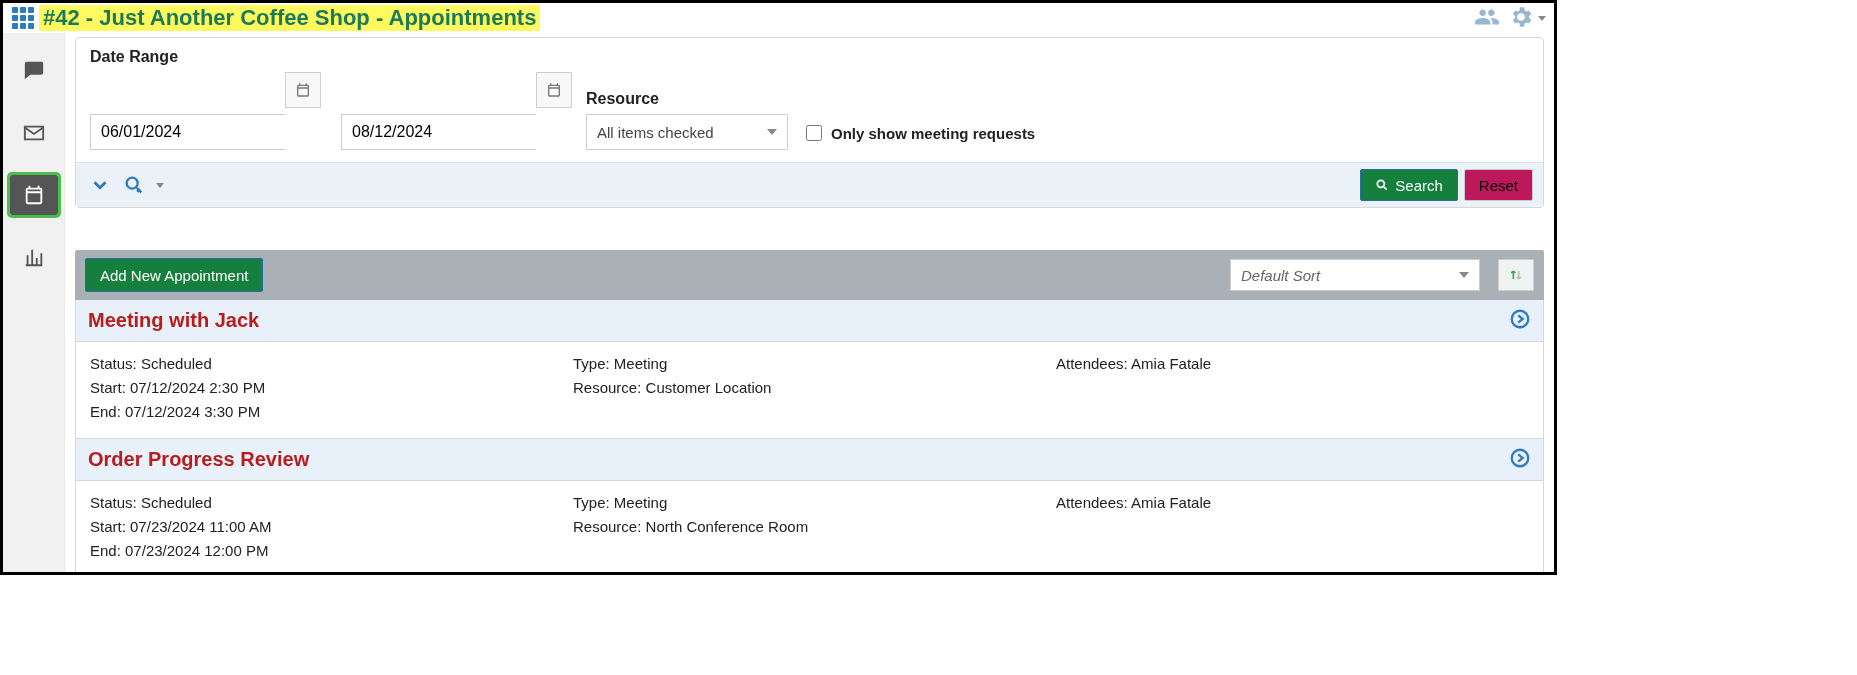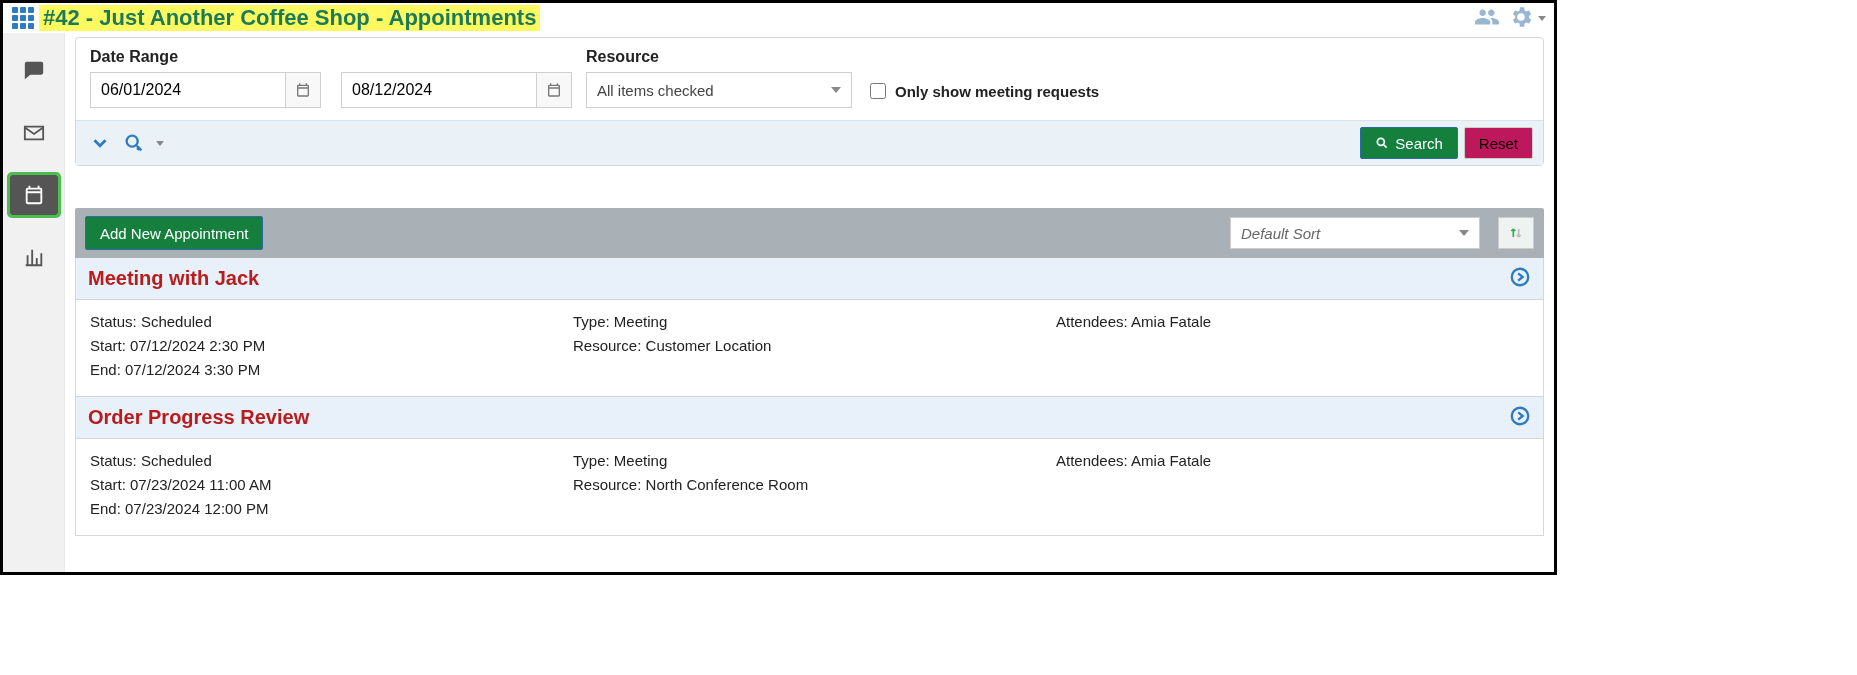--- a/index.html
+++ b/index.html
@@ -57,28 +57,28 @@
 
   .filter-card{
     border:1px solid #d7d7d7; border-radius:4px; margin-top:4px;
     background:#fff;
   }
   .filter-top{ display:flex; align-items:flex-end; padding:10px 14px 12px; gap:14px;}
   .field-label{font-weight:700; font-size:16px; display:block; margin-bottom:6px;}
   .date-input{display:flex;}
   .date-input input{
     width:195px; height:36px; border:1px solid #cfcfcf; border-right:none;
-    font-size:16px; padding:0 10px; background:#fff;
+    font-size:16px; padding:0 10px; background:#fff;margin-top:42px;
   }
   .date-input .cal-btn{
     width:36px;height:36px;border:1px solid #cfcfcf;border-left:1px solid #cfcfcf;background:#f8f8f8;
     display:flex;align-items:center;justify-content:center;color:#777;
   }
   .resource-select{
-    width:266px;height:36px;border:1px solid #cfcfcf;background:#fff;
+    width:202px;height:36px;border:1px solid #cfcfcf;background:#fff;
     display:flex;align-items:center;justify-content:space-between;padding:0 10px;color:#444;font-size:15px;
   }
   .chk-row{display:flex;align-items:center;gap:6px;}
   .chk-row input{width:16px;height:16px;}
   .chk-row label{font-weight:700;}
 
   .filter-actions{
     background:#eaf1f7;border-top:1px solid #d7e3ed;
     display:flex;align-items:center;padding:6px 10px;
     gap:6px;

